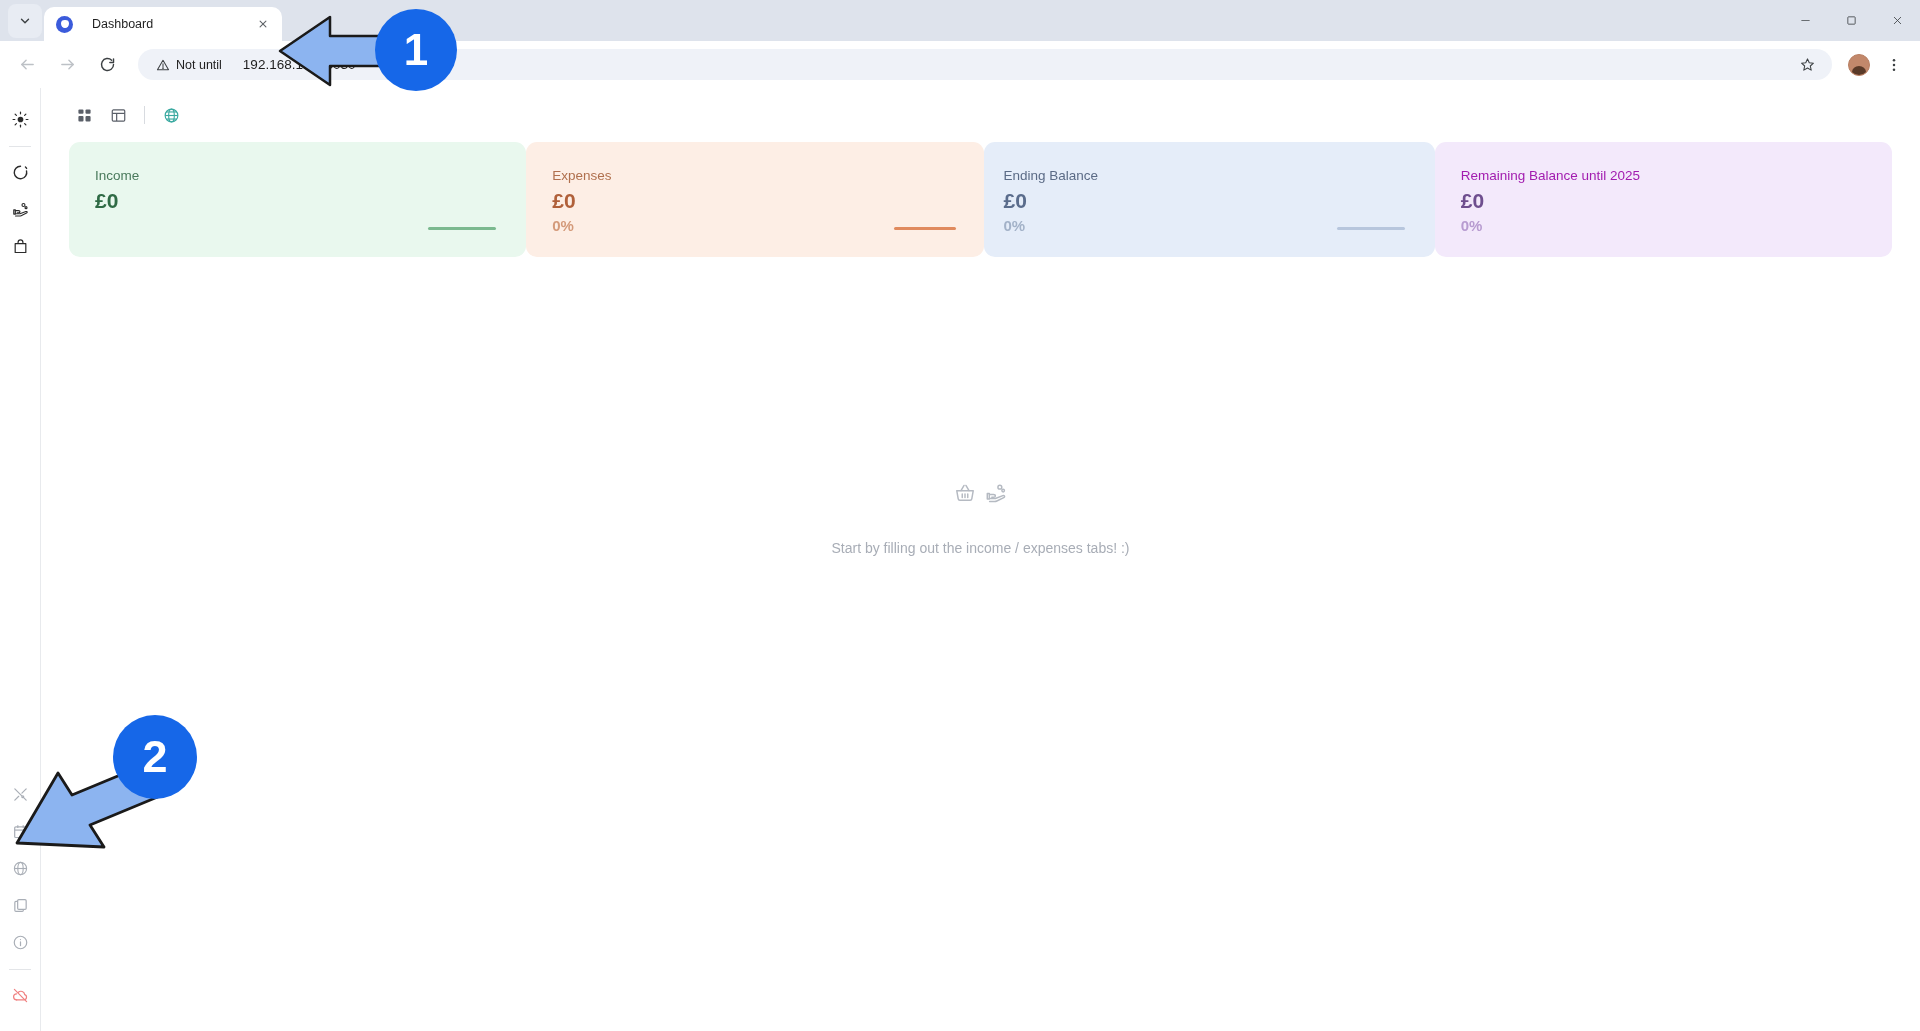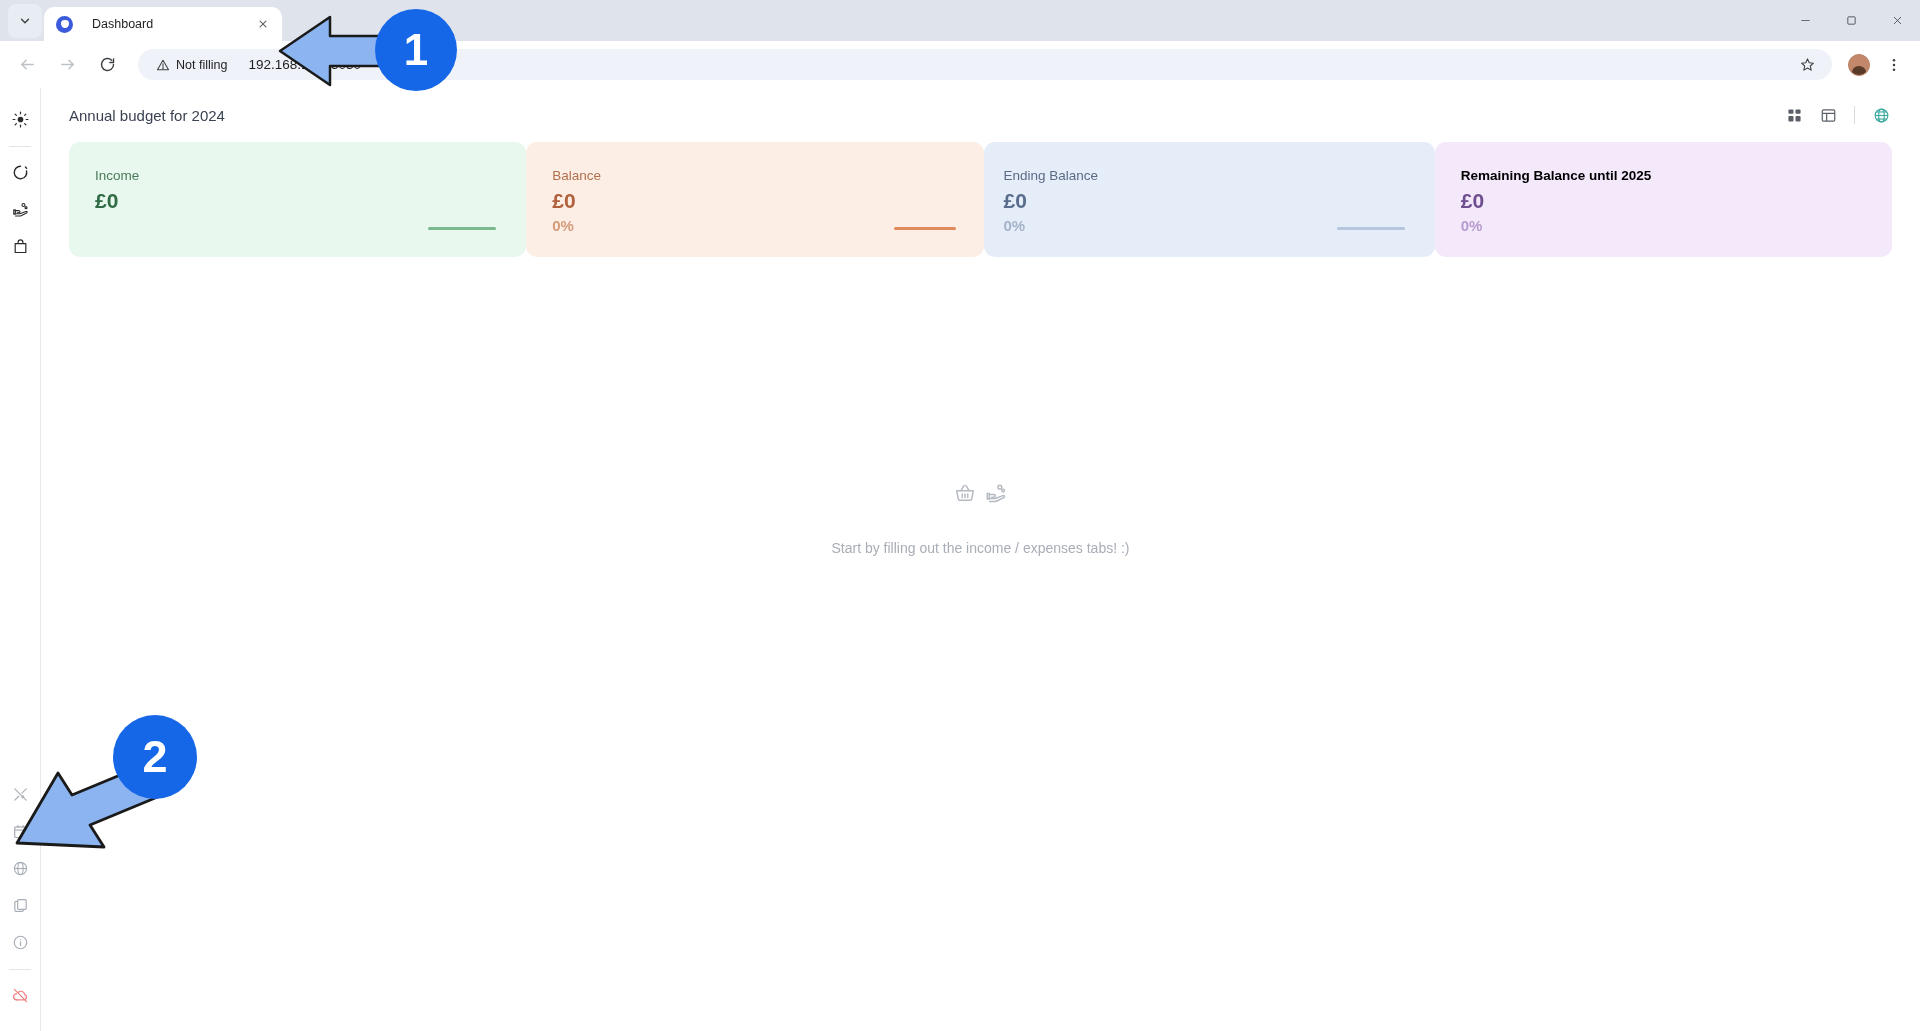--- a/index.html
+++ b/index.html
@@ -300,21 +300,21 @@
   .card.expenses .card-pct { color: #d49a7a; }
   .card.expenses .card-spark { background: #e08a5e; width: 62px; right: 28px; }
 
   .card.ending { background: #e5edf9; padding-left: 20px; }
   .card.ending .card-label { color: #5b6b86; }
   .card.ending .card-value { color: #5a6c8c; }
   .card.ending .card-pct { color: #a3b2c8; }
   .card.ending .card-spark { background: #b7c6dd; width: 68px; right: 30px; }
 
   .card.remaining { background: #f3e9fb; }
-  .card.remaining .card-label { color: #000000; font-weight: bold; }
+  .card.remaining .card-label { color: #a21caf; }
   .card.remaining .card-value { color: #6e4e8e; }
   .card.remaining .card-pct { color: #b79bd0; }
   .card.remaining .card-spark { background: #c3a7dc; width: 0px; right: 30px; }
 
   
   .empty-wrap {
     flex: 1 1 auto;
     display: flex;
     flex-direction: column;
     align-items: center;
@@ -429,21 +429,21 @@
       </svg>
     </div>
 
     <div class="omnibox">
       <span class="not-secure">
         <svg viewBox="0 0 24 24" fill="none" stroke="#3c4043" stroke-width="1.8" stroke-linecap="round" stroke-linejoin="round">
           <path d="M12 4 L21.5 20 L2.5 20 Z"></path>
             <line x1="12" y1="10" x2="12" y2="14.5"></line>
             <circle cx="12" cy="17.3" r="0.6" fill="#3c4043"></circle>
         </svg>
-        <span class="not-secure-text">Not filling</span>
+        <span class="not-secure-text">Not until</span>
       </span>
       <span class="omnibox-url">192.168.1.18:3030</span>
       <span class="star-btn">
         <svg viewBox="0 0 24 24" fill="none" stroke="#3c4043" stroke-width="1.7" stroke-linejoin="round">
           <polygon points="12 3 14.8 9.2 21.5 9.9 16.5 14.4 17.9 21 12 17.6 6.1 21 7.5 14.4 2.5 9.9 9.2 9.2"></polygon>
         </svg>
       </span>
     </div>
 
     <span class="profile-avatar"></span>
@@ -549,21 +549,20 @@
             <path d="M6.6 9.6 A4.3 4.3 0 0 0 6.5 18.2"></path>
             <line x1="3.4" y1="3.4" x2="20.6" y2="20.6"></line>
           </svg>
         </div>
       </div>
     </div>
 
     <div class="page">
 
       <div class="page-header">
-        <div class="page-title">Annual budget for 2024</div>
         <div class="header-actions">
           <div class="hdr-btn">
             <svg viewBox="0 0 24 24" fill="#5a5f68">
               <rect x="3.4" y="3.4" width="7.2" height="6" rx="1.4"></rect>
               <rect x="13.4" y="3.4" width="7.2" height="6" rx="1.4"></rect>
               <rect x="3.4" y="12.6" width="7.2" height="8" rx="1.4"></rect>
               <rect x="13.4" y="12.6" width="7.2" height="8" rx="1.4"></rect>
             </svg>
           </div>
           <div class="hdr-btn">
@@ -588,21 +587,21 @@
 
       <div class="cards">
 
         <div class="card income">
           <div class="card-label">Income</div>
           <div class="card-value">£0</div>
           <div class="card-spark"></div>
         </div>
 
         <div class="card expenses">
-          <div class="card-label">Balance</div>
+          <div class="card-label">Expenses</div>
           <div class="card-value">£0</div>
           <div class="card-pct">0%</div>
           <div class="card-spark"></div>
         </div>
 
         <div class="card ending">
           <div class="card-label">Ending Balance</div>
           <div class="card-value">£0</div>
           <div class="card-pct">0%</div>
           <div class="card-spark"></div>

